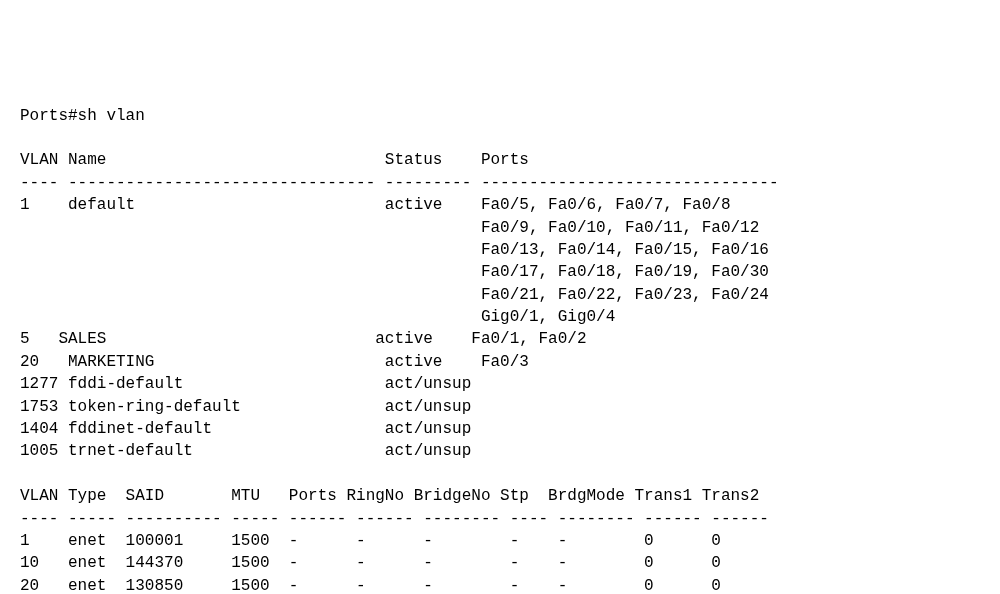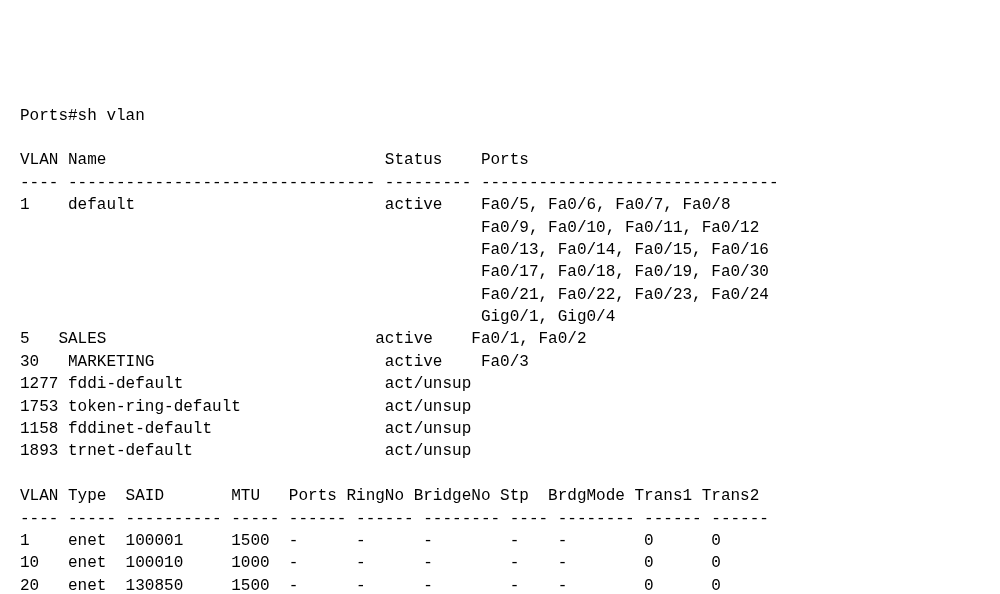--- a/index.html
+++ b/index.html
@@ -25,28 +25,28 @@
 
 <span>VLAN Name                             Status    Ports</span>
 <span>---- -------------------------------- --------- -------------------------------</span>
 <span>1    default                          active    Fa0/5, Fa0/6, Fa0/7, Fa0/8</span>
 <span>                                                Fa0/9, Fa0/10, Fa0/11, Fa0/12</span>
 <span>                                                Fa0/13, Fa0/14, Fa0/15, Fa0/16</span>
 <span>                                                Fa0/17, Fa0/18, Fa0/19, Fa0/30</span>
 <span>                                                Fa0/21, Fa0/22, Fa0/23, Fa0/24</span>
 <span>                                                Gig0/1, Gig0/4</span>
 <span>5   SALES                            active    Fa0/1, Fa0/2</span>
-<span>30   MARKETING                        active    Fa0/3</span>
+<span>20   MARKETING                        active    Fa0/3</span>
 <span>1277 fddi-default                     act/unsup</span>
 <span>1753 token-ring-default               act/unsup</span>
-<span>1158 fddinet-default                  act/unsup</span>
-<span>1893 trnet-default                    act/unsup</span>
+<span>1404 fddinet-default                  act/unsup</span>
+<span>1005 trnet-default                    act/unsup</span>
 
 <span>VLAN Type  SAID       MTU   Ports RingNo BridgeNo Stp  BrdgMode Trans1 Trans2</span>
 <span>---- ----- ---------- ----- ------ ------ -------- ---- -------- ------ ------</span>
 <span>1    enet  100001     1500  -      -      -        -    -        0      0</span>
-<span>10   enet  100010     1000  -      -      -        -    -        0      0</span>
+<span>10   enet  144370     1500  -      -      -        -    -        0      0</span>
 <span>20   enet  130850     1500  -      -      -        -    -        0      0</span>
 
 </div>
 
 
 
 
 </body></html>

